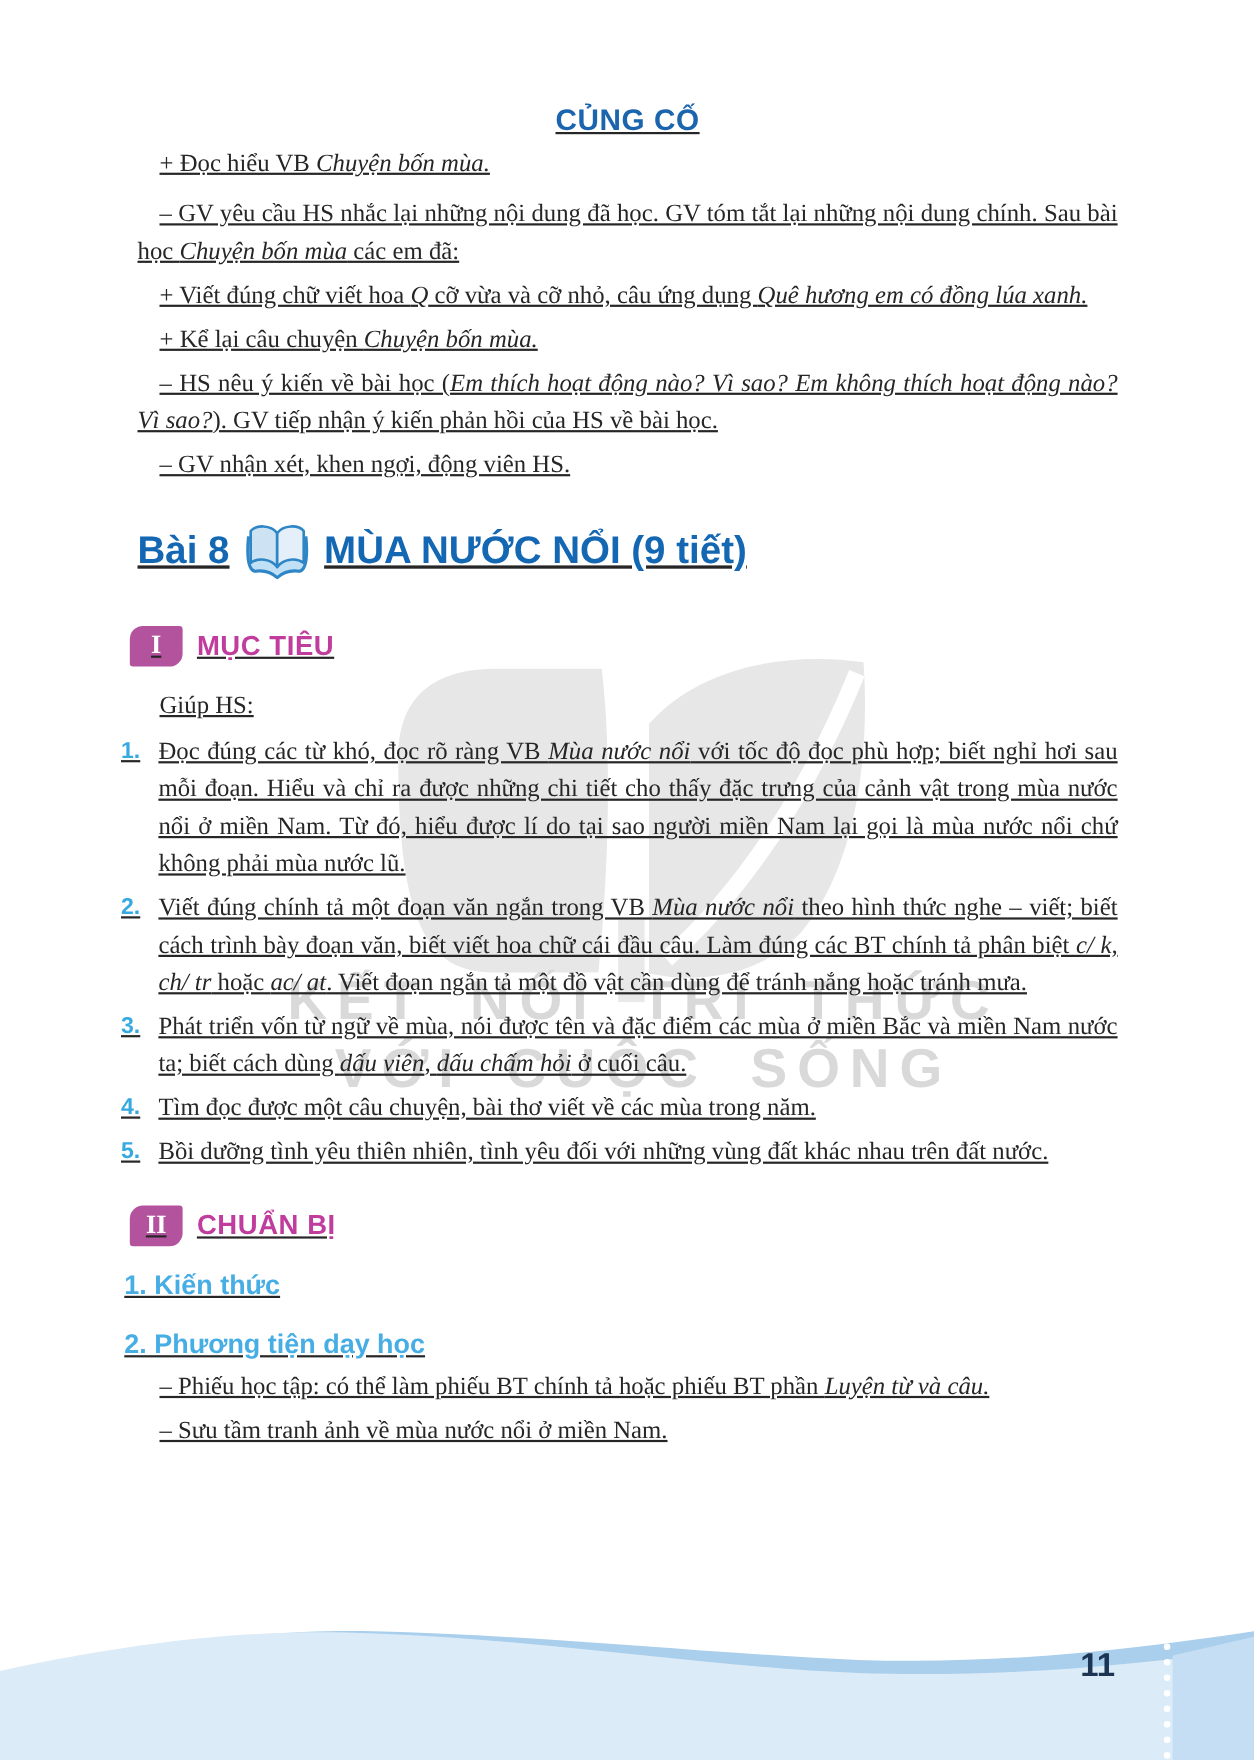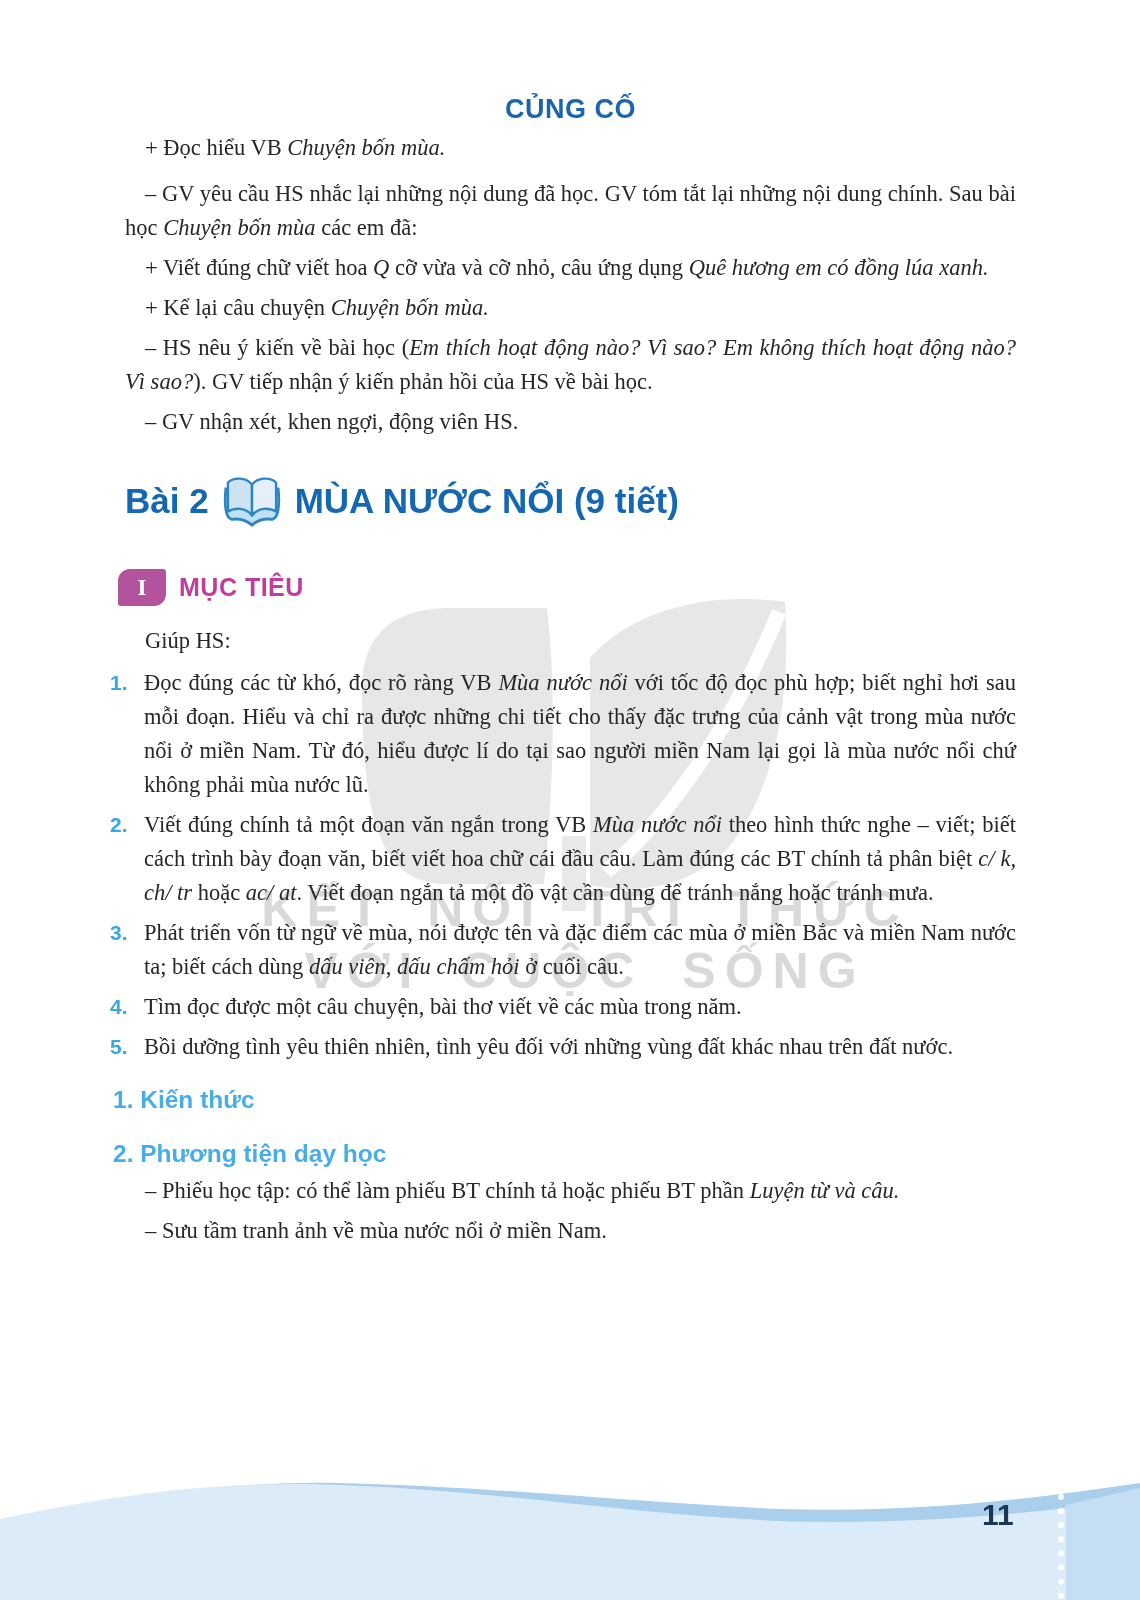--- a/index.html
+++ b/index.html
@@ -15,21 +15,21 @@
   .watermark{position:absolute;inset:0;z-index:0;pointer-events:none;}
   .wm-logo{position:absolute;left:338px;top:596px;}
   .wm-line{
     position:absolute;left:15px;width:1140px;text-align:center;
     font-family:"Liberation Sans",sans-serif;font-weight:700;
     color:#d9d9d9;letter-spacing:9px;word-spacing:16px;white-space:nowrap;
   }
   .wm-line1{top:880px;font-size:50px;}
   .wm-line2{top:942px;font-size:50px;}
   
-  .content{position:relative;z-index:1;padding:0 124px 0 125px;}
+  .content{position:relative;z-index:1;padding:0 124px 0 125px;text-decoration:underline;}
   .cungco{
     margin:94px 0 0;text-align:center;
     font-family:"Liberation Sans",sans-serif;
     font-size:27px;font-weight:700;color:#1b64ae;letter-spacing:0.5px;
   }
   .para{
     font-size:22.5px;line-height:34px;text-align:justify;
     text-indent:20px;margin:6px 0 0;
   }
   .para.first{margin-top:12px;}
@@ -94,21 +94,21 @@
     <div class="cungco">CỦNG CỐ</div>
 
     <p class="para"><span>+ Đọc hiểu VB </span><span class="it">Chuyện bốn mùa.</span></p>
     <p class="para first"><span>– GV yêu cầu HS nhắc lại những nội dung đã học. GV tóm tắt lại những nội dung chính. Sau bài học </span><span class="it">Chuyện bốn mùa</span><span> các em đã:</span></p>
     <p class="para"><span>+ Viết đúng chữ viết hoa </span><span class="it">Q</span><span> cỡ vừa và cỡ nhỏ, câu ứng dụng </span><span class="it">Quê hương em có đồng lúa xanh.</span></p>
     <p class="para"><span>+ Kể lại câu chuyện </span><span class="it">Chuyện bốn mùa.</span></p>
     <p class="para"><span>– HS nêu ý kiến về bài học (</span><span class="it">Em thích hoạt động nào? Vì sao? Em không thích hoạt động nào? Vì sao?</span><span>). GV tiếp nhận ý kiến phản hồi của HS về bài học.</span></p>
     <p class="para"><span>– GV nhận xét, khen ngợi, động viên HS.</span></p>
 
     <div class="lesson-row">
-      <span class="lesson-label">Bài 2</span>
+      <span class="lesson-label">Bài 8</span>
       <svg class="book-icon" width="62" height="54" viewBox="0 0 64 56">
         <path d="M5,13 Q2,44 11,46 Q23,44 32,52 Q41,44 53,46 Q62,44 59,13" fill="#bfe0f5" stroke="#2e86c6" stroke-width="3" stroke-linejoin="round"></path>
         <path d="M32,10 C26,2 12,2 7,8 L7,38 C14,33 26,34 32,42 Z" fill="#cde2f3" stroke="#2e86c6" stroke-width="2.5" stroke-linejoin="round"></path>
         <path d="M32,10 C38,2 52,2 57,8 L57,38 C50,33 38,34 32,42 Z" fill="#e4eff9" stroke="#2e86c6" stroke-width="2.5" stroke-linejoin="round"></path>
       </svg>
       <span class="lesson-title">MÙA NƯỚC NỔI (9 tiết)</span>
     </div>
 
     <div class="sec-head">
       <span class="sec-badge">I</span>
@@ -133,20 +133,24 @@
       <div class="obj-item">
         <span class="obj-num">4.</span>
         <div class="obj-text"><span>Tìm đọc được một câu chuyện, bài thơ viết về các mùa trong năm.</span></div>
       </div>
       <div class="obj-item">
         <span class="obj-num">5.</span>
         <div class="obj-text"><span>Bồi dưỡng tình yêu thiên nhiên, tình yêu đối với những vùng đất khác nhau trên đất nước.</span></div>
       </div>
     </div>
 
+    <div class="sec-head" style="margin-top:32px;">
+      <span class="sec-badge">II</span>
+      <span class="sec-title">CHUẨN BỊ</span>
+    </div>
 
     <div class="sub-head">1. Kiến thức</div>
 
     <div class="sub-head mt-big">2. Phương tiện dạy học</div>
     <p class="para"><span>– Phiếu học tập: có thể làm phiếu BT chính tả hoặc phiếu BT phần </span><span class="it">Luyện từ và câu.</span></p>
     <p class="para"><span>– Sưu tầm tranh ảnh về mùa nước nổi ở miền Nam.</span></p>
 
   </div>
 
   <svg class="bottom-wave" width="1140" height="125" viewBox="0 0 1140 125">

